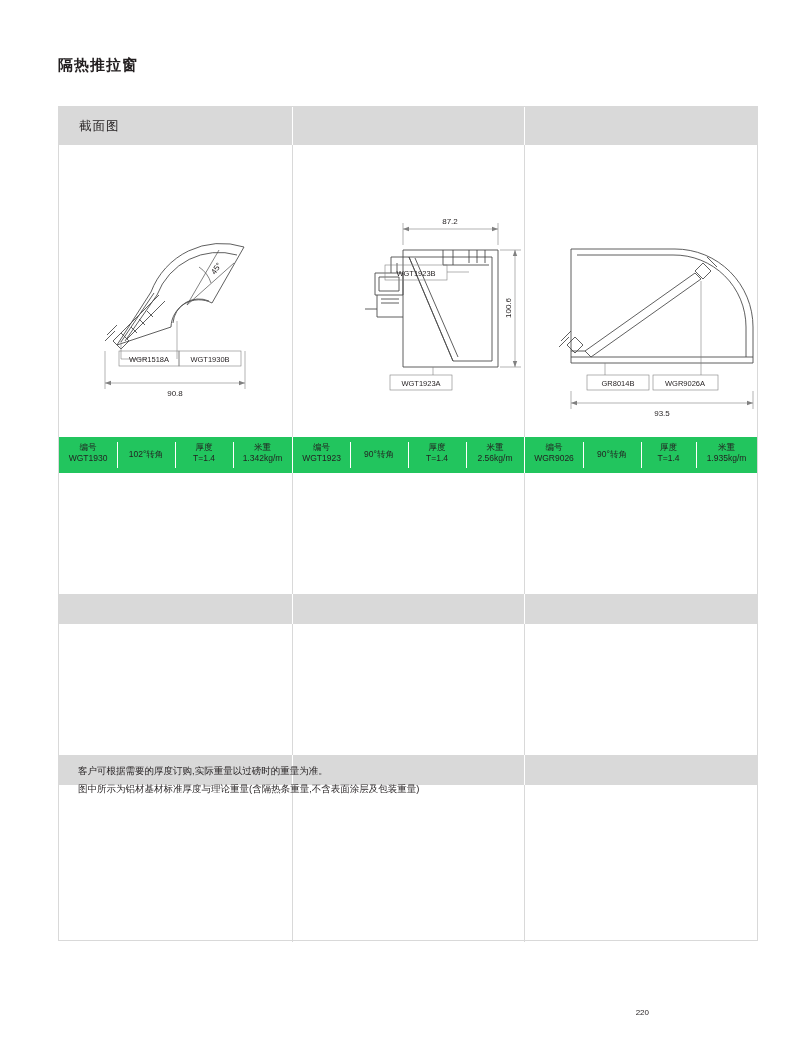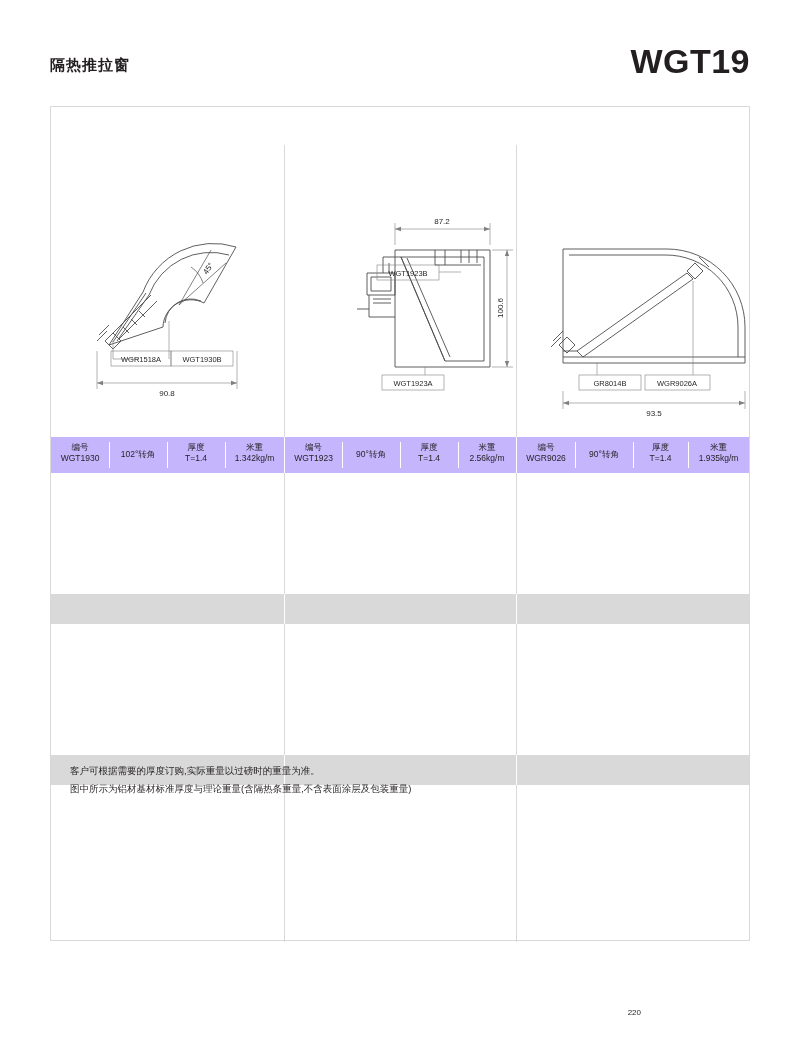--- a/index.html
+++ b/index.html
@@ -10,21 +10,21 @@
   body {
     width: 800px;
     height: 1042px;
     position: relative;
     font-family: "Liberation Sans", sans-serif;
     color: #231f20;
     overflow: hidden;
   }
   .page {
     position: absolute;
-    left: 0; top: 0;
+    left: 8px; top: 0;
     width: 691px; height: 1042px;
     background: #ffffff;
   }
 
   
   .header {
     position: absolute;
     left: 50px;
     top: 46px;
     width: 700px;
@@ -111,21 +111,21 @@
   }
   .draw-cell svg { display: block; }
 
   
   .spec-strip {
     position: absolute;
     left: 0;
     top: 330px;
     width: 100%;
     height: 36px;
-    background: #c4b5fd;
+    background: #22c55e;
   }
   .spec-group {
     position: absolute;
     top: 0;
     height: 36px;
   }
   .spec-cell {
     position: absolute;
     top: 0;
     height: 36px;
@@ -175,25 +175,29 @@
     fill: #231f20;
   }
 </style>
 </head>
 <body>
 
 <div class="page">
 
   <div class="header">
     <div class="header-title">隔热推拉窗</div>
-    <div class="header-code">WGT19</div>
   </div>
 
   <div class="table">
 
+    <div class="band head">
+      <div class="colsep" style="left:233px;"></div>
+      <div class="colsep" style="left:465px;"></div>
+      <div class="head-label">截面图</div>
+    </div>
 
     <div class="vdiv" style="left:233px;"></div>
     <div class="vdiv" style="left:465px;"></div>
 
     <div class="drawings">
 
       <div class="draw-cell" style="left:0; width:233px;">
         <svg width="233" height="292" viewBox="0 0 233 292">
           <g fill="none" stroke="#4d4d4d" stroke-width="0.9" stroke-linejoin="round">
 

